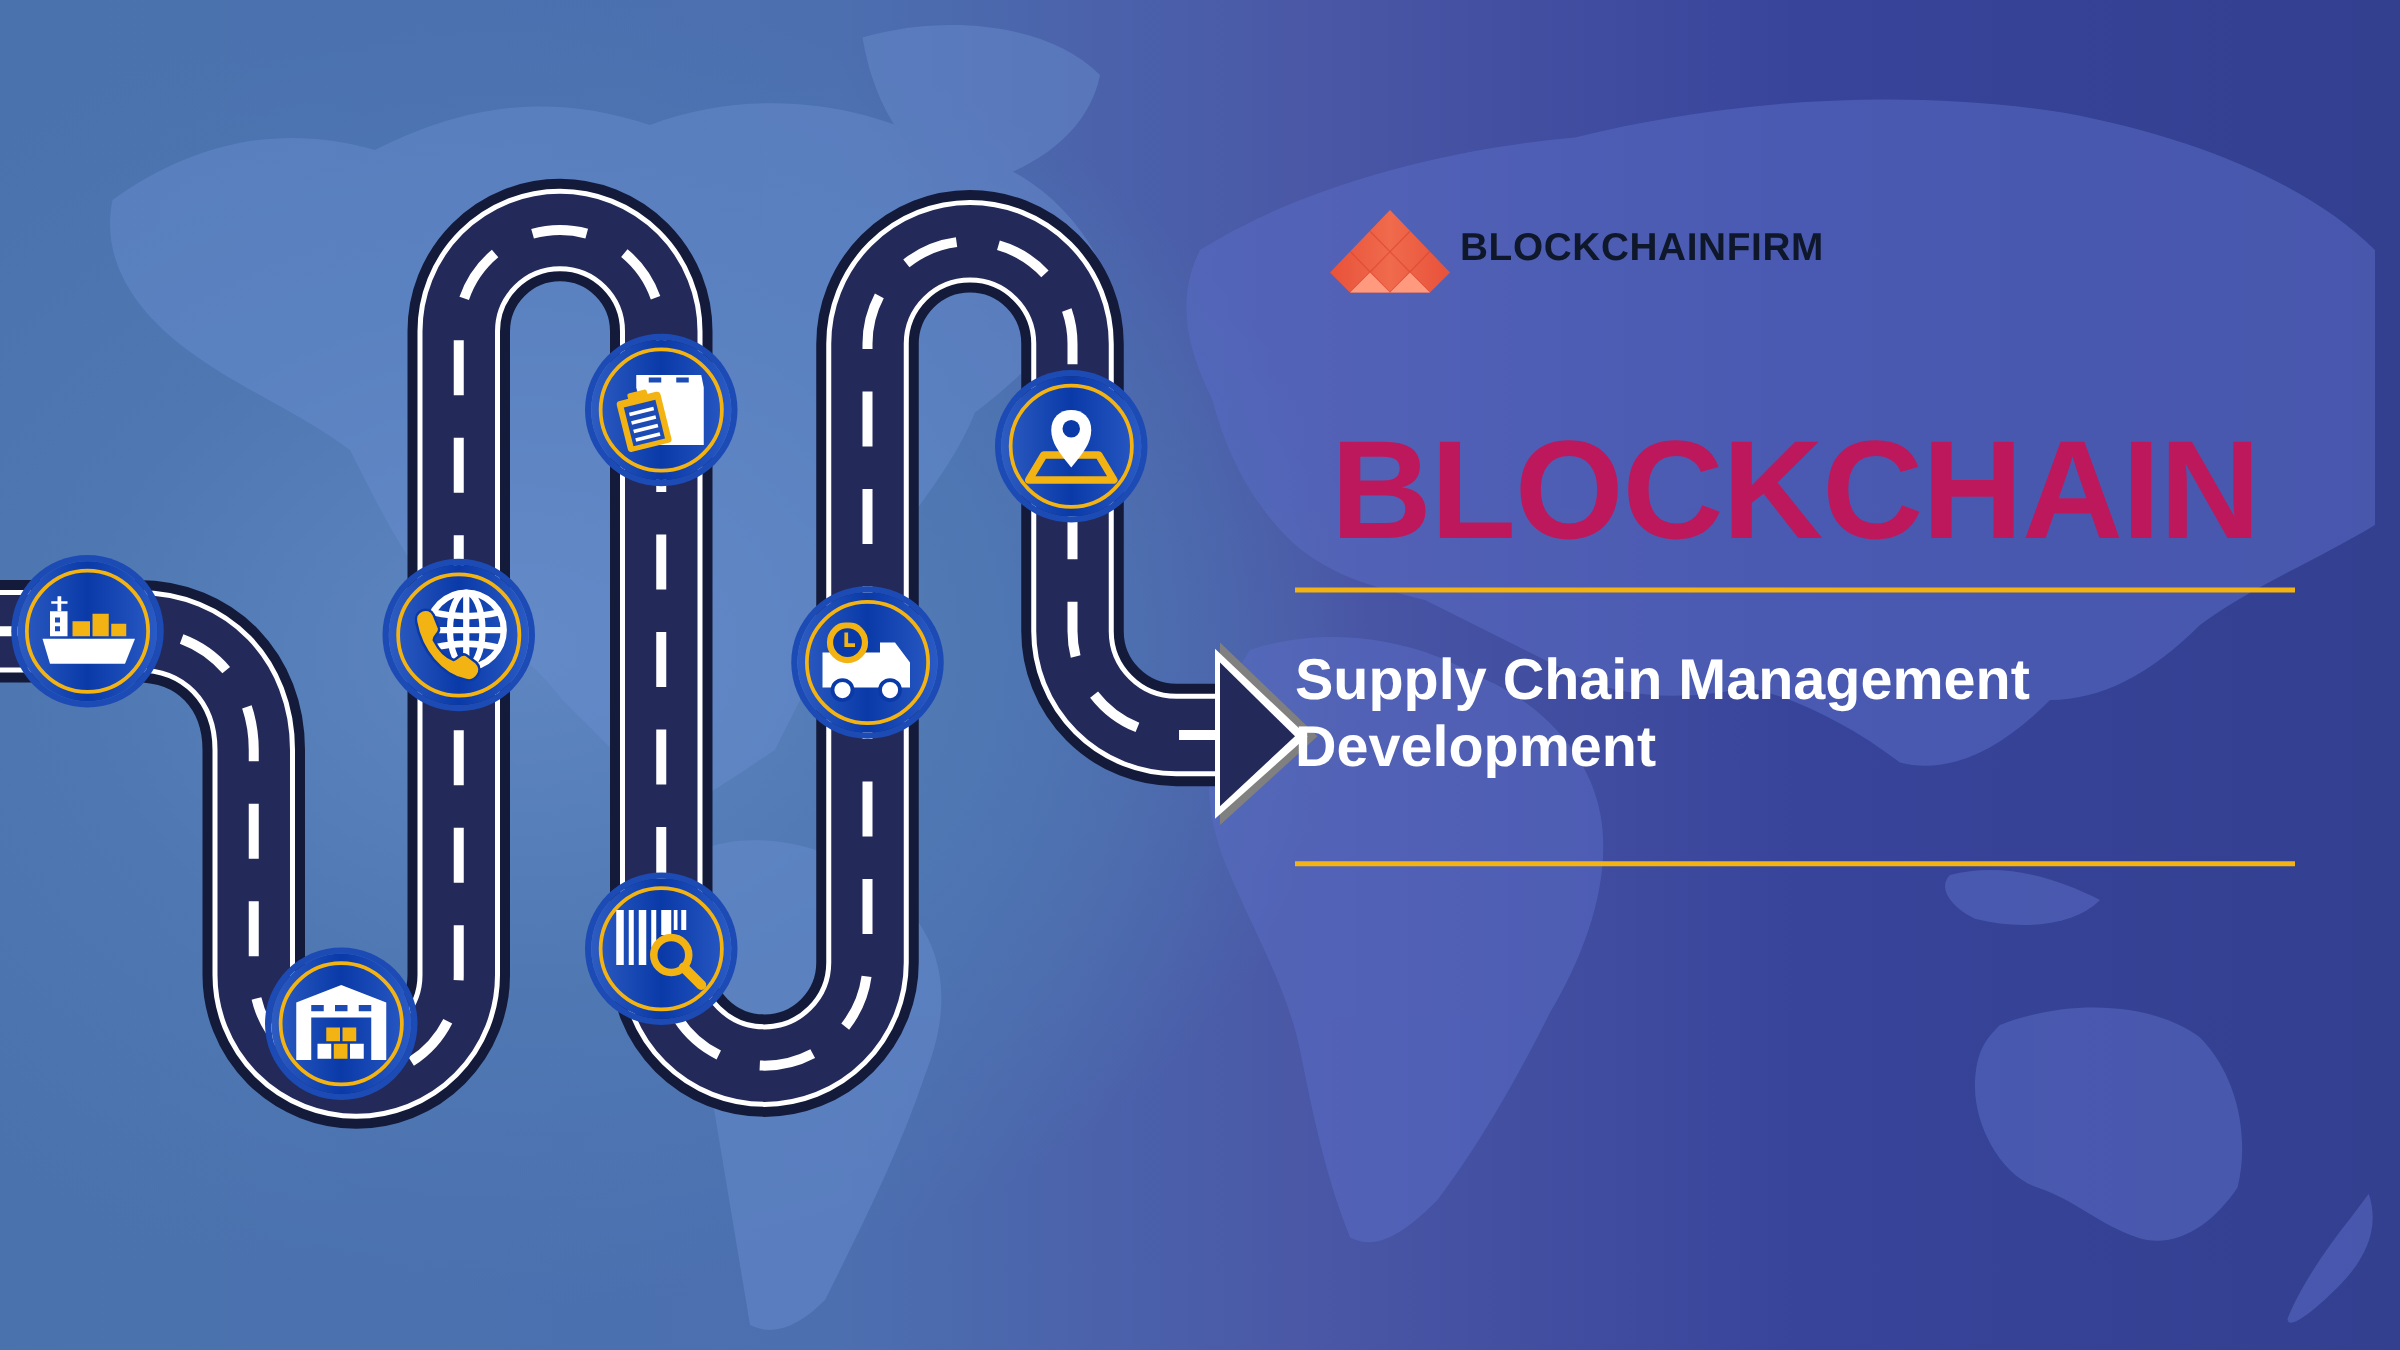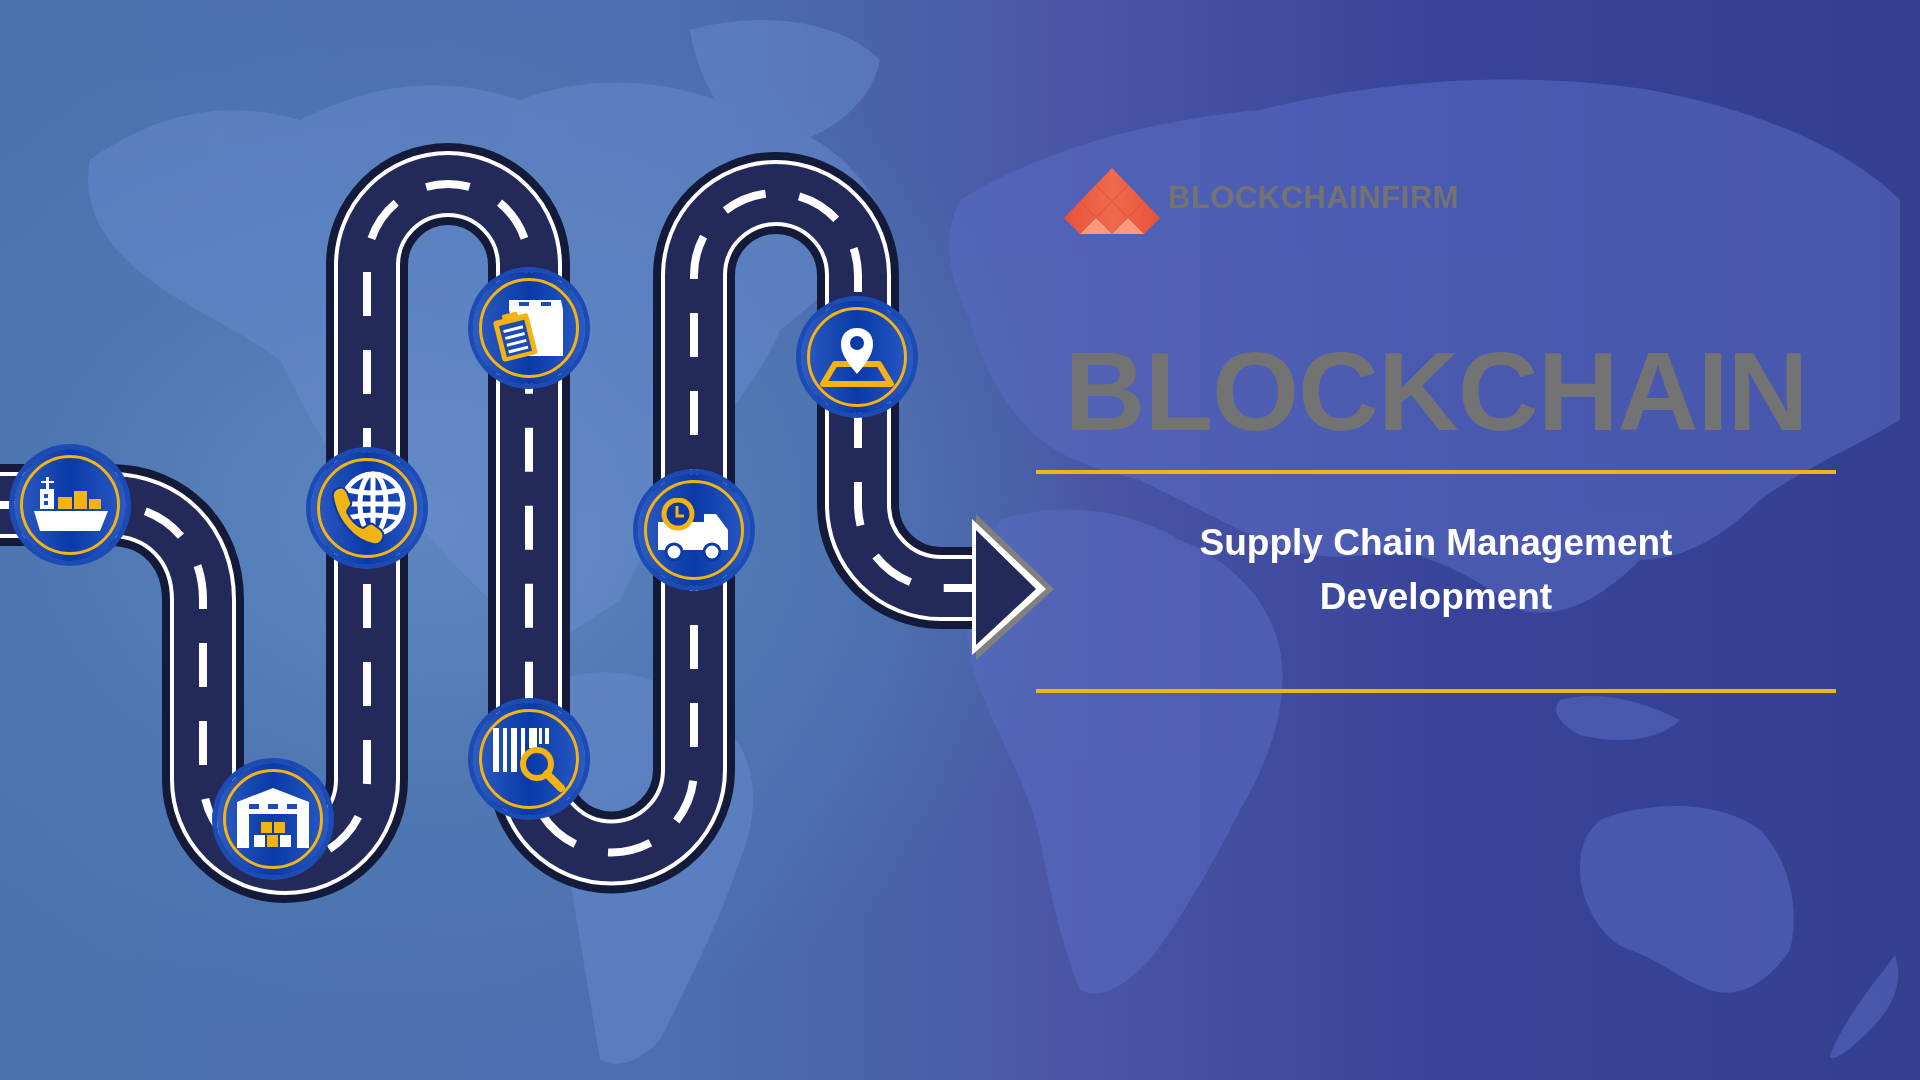--- a/index.html
+++ b/index.html
@@ -3,26 +3,26 @@
 <meta charset="utf-8">
 <style>
   html, body { margin:0; padding:0; }
   body { width:1920px; height:1080px; overflow:hidden; position:relative; font-family:"Liberation Sans", sans-serif; }
   .bg { position:absolute; inset:0;
     background: radial-gradient(ellipse 900px 700px at 420px 520px, #5f86c0 0%, #4f78b3 40%, rgba(79,120,179,0) 75%),
                 linear-gradient(90deg, #4a73ad 0%, #4c6fb0 35%, #4a57a6 55%, #38449a 75%, #333f8f 100%); }
   .map { position:absolute; inset:0; }
   .road-svg { position:absolute; left:0; top:0; }
   .logo { position:absolute; left:1062px; top:166px; display:flex; align-items:center; }
-  .logo-text { position:absolute; left:1168px; top:180px; color:#737373; font-weight:700; font-size:31px; letter-spacing:0.5px; white-space:nowrap; }
-  .title { position:absolute; left:1036px; width:800px; top:336px; text-align:center; color:#737373; font-weight:700; font-size:112px; line-height:112px; letter-spacing:-1px; }
+  .logo-text { position:absolute; left:1168px; top:180px; color:#0f172a; font-weight:700; font-size:31px; letter-spacing:0.5px; white-space:nowrap; }
+  .title { position:absolute; left:1036px; width:800px; top:336px; text-align:center; color:#be185d; font-weight:700; font-size:112px; line-height:112px; letter-spacing:-1px; }
   .rule { position:absolute; left:1036px; width:800px; height:4px; background:#f2b313; }
   .rule.top { top:470px; }
   .rule.bottom { top:689px; }
-  .subtitle { position:absolute; left:1036px; width:800px; text-align:center; color:#fff; font-weight:700; font-size:37px; line-height:76px; }
+  .subtitle { position:absolute; left:1036px; width:800px; text-align:left; color:#fff; font-weight:700; font-size:46px; line-height:76px; }
   .subtitle.l1 { top:505px; }
   .subtitle.l2 { top:559px; }
   .node { position:absolute; width:112px; height:112px; border-radius:50%;
     background: linear-gradient(90deg, #2d5cc2 0%, #0a3aa8 50%, #2a5ac4 100%);
     box-shadow: 0 0 0 5px #1d4bb5; display:flex; align-items:center; justify-content:center; }
   .node::after { content:""; position:absolute; inset:6px; border-radius:50%; border:3px solid #f2b313; }
   .node svg { position:relative; z-index:1; }
 </style>
 </head>
 <body>

